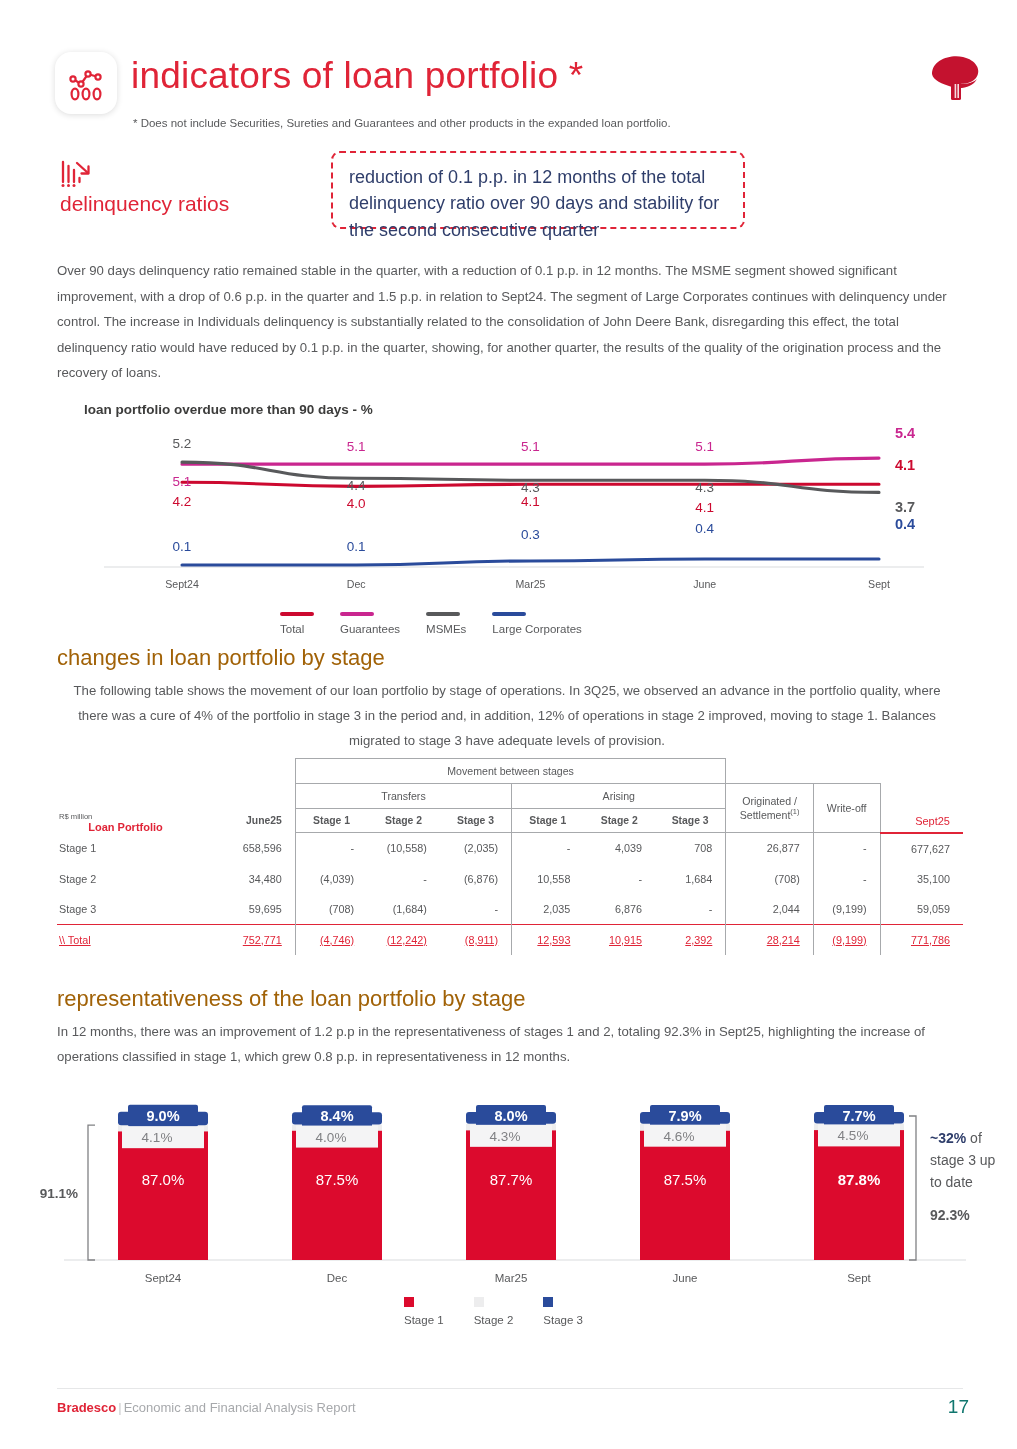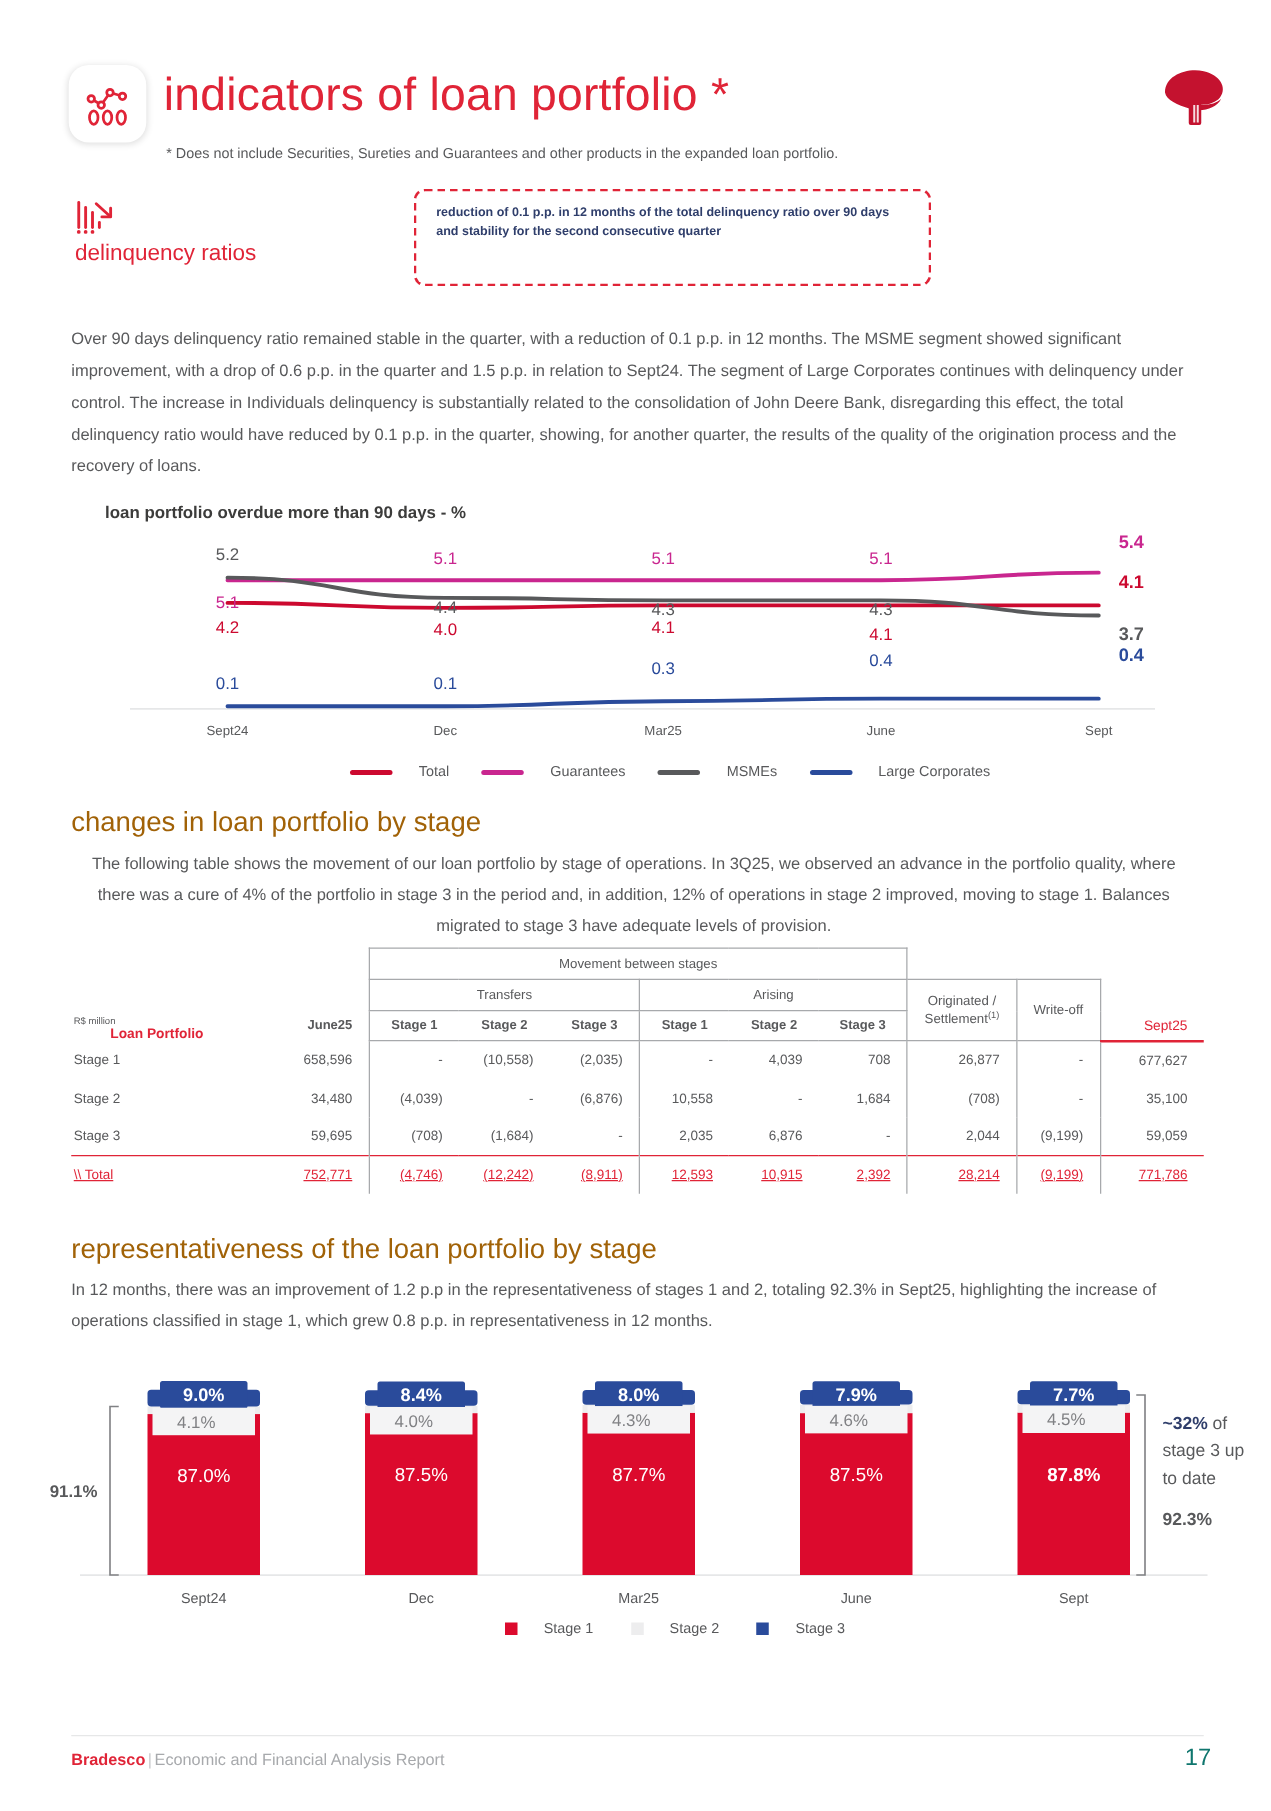--- a/index.html
+++ b/index.html
@@ -27,29 +27,28 @@
   .hdr-note {
     position: absolute; left: 133px; top: 117px;
     font-size: 11.5px; color: #58595B;
   }
   .brand-logo { position: absolute; right: 33px; top: 52px; }
 
   
   .del-icon { position: absolute; left: 60px; top: 158px; }
   .del-title {
     position: absolute; left: 60px; top: 192px;
-    font-size: 18px; color: #E02437; font-weight: 400; white-space: nowrap;
+    font-size: 21px; color: #E02437; font-weight: 400; white-space: nowrap;
   }
   .callout {
     position: absolute; left: 331px; top: 151px;
     width: 414px; height: 78px;
     border: 2px dashed #E02437; border-radius: 9px;
-    padding: 11px 16px; font-size: 10px; line-height: 1.47;
+    padding: 11px 16px; font-size: 18px; line-height: 1.47;
     color: #2F3E6B;
-    font-weight: bold;
   }
 
   
   .para {
     position: absolute; font-size: 13.2px; line-height: 1.94;
     color: #58595B; text-align: left;
   }
   #p-intro { left: 57px; top: 258px; width: 905px; }
   #p-changes { left: 57px; top: 678px; width: 900px; line-height: 1.9; text-align: center; }
   #p-repr { left: 57px; top: 1019px; width: 900px; line-height: 1.9; }
@@ -63,21 +62,21 @@
   .lc-title {
     position: absolute; left: 84px; top: 402px;
     font-size: 13.5px; font-weight: bold; color: #3C3C3B;
   }
   #line-chart { position: absolute; left: 84px; top: 424px; }
   .lc-legend {
     position: absolute; left: 280px; top: 612px;
     display: flex; gap: 26px; align-items: center;
     font-size: 11.5px; color: #58595B;
   }
-  .lg-item { display: flex; align-items: center; gap: 21px; }
+  .lg-item { display: flex; align-items: flex-start; gap: 7px; flex-direction: column; }
   .lg-bar { width: 34px; height: 4px; border-radius: 2px; display: inline-block; }
 
   
   #stage-table {
     position: absolute; left: 57px; top: 758px;
     width: 906px; border-collapse: collapse;
     font-size: 10.6px; color: #58595B;
   }
   #stage-table td, #stage-table th { padding: 0; font-weight: normal; }
   .tb-grp {

